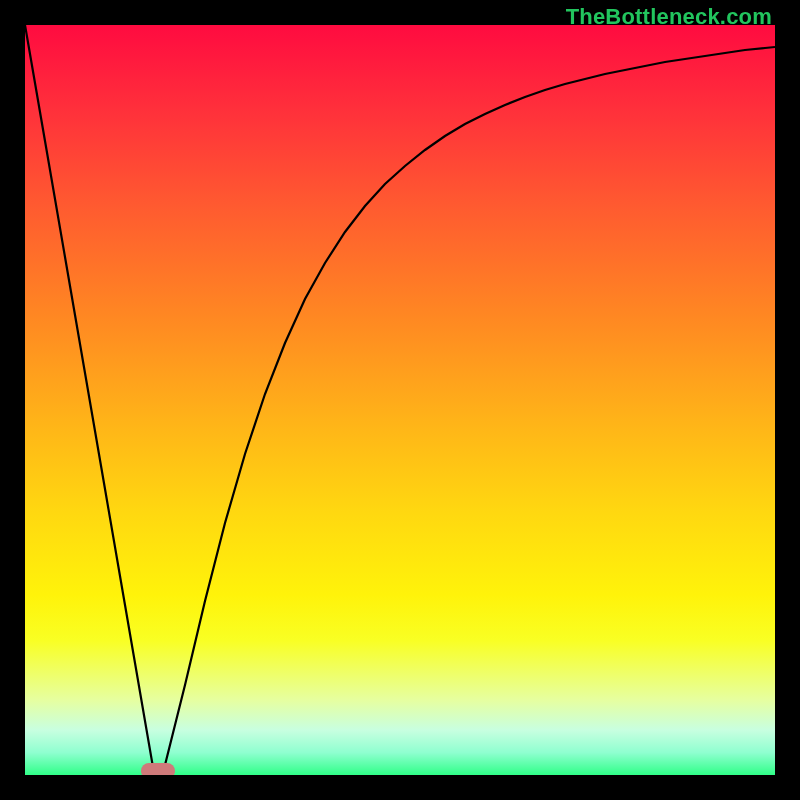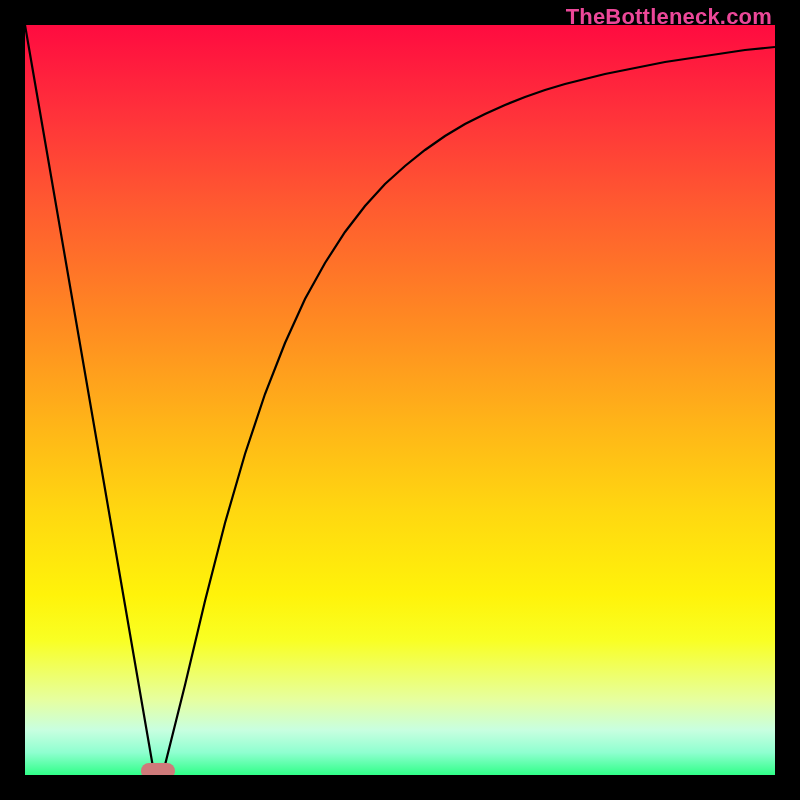--- a/index.html
+++ b/index.html
@@ -41,21 +41,21 @@
       #e6ffa0 90%,
       #c8ffe0 94%,
       #8fffd0 97%,
       #30ff88 100%
     );
   }
   .watermark {
     position: absolute;
     top: 4px;
     right: 28px;
-    color: #ec4899;
+    color: #22c55e;
     font-size: 22px;
     font-weight: 600;
     letter-spacing: 0.2px;
     user-select: none;
   }
   svg.curve {
     position: absolute;
     inset: 0;
     width: 750px;
     height: 750px;

